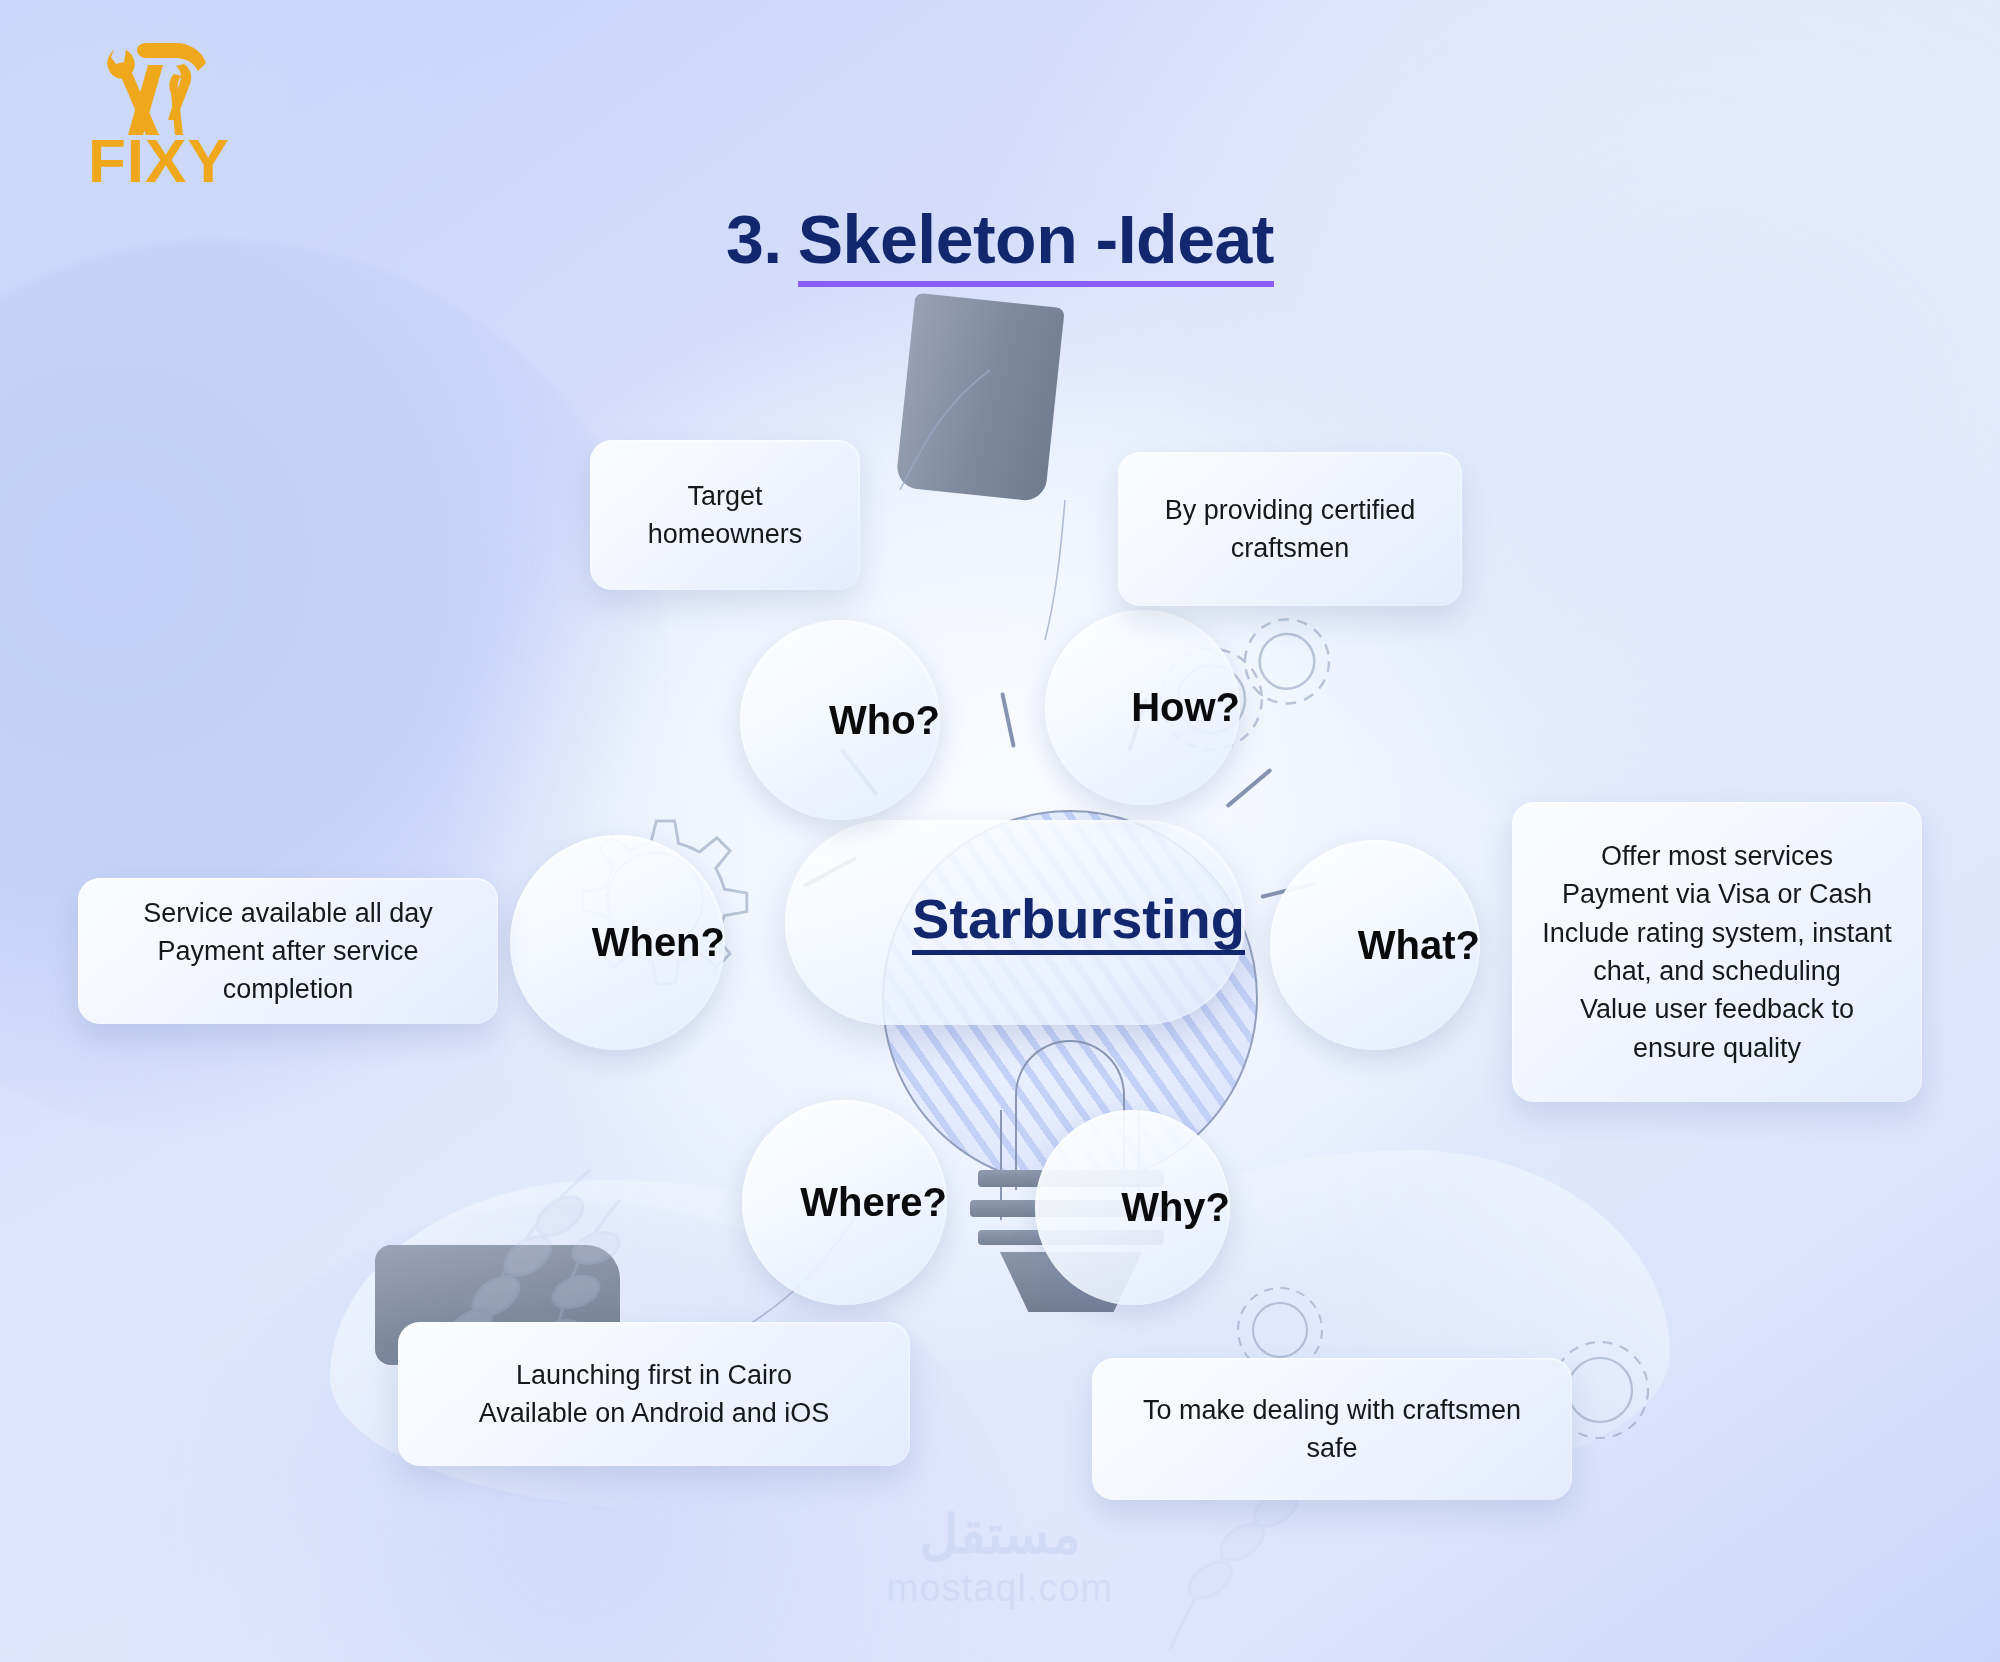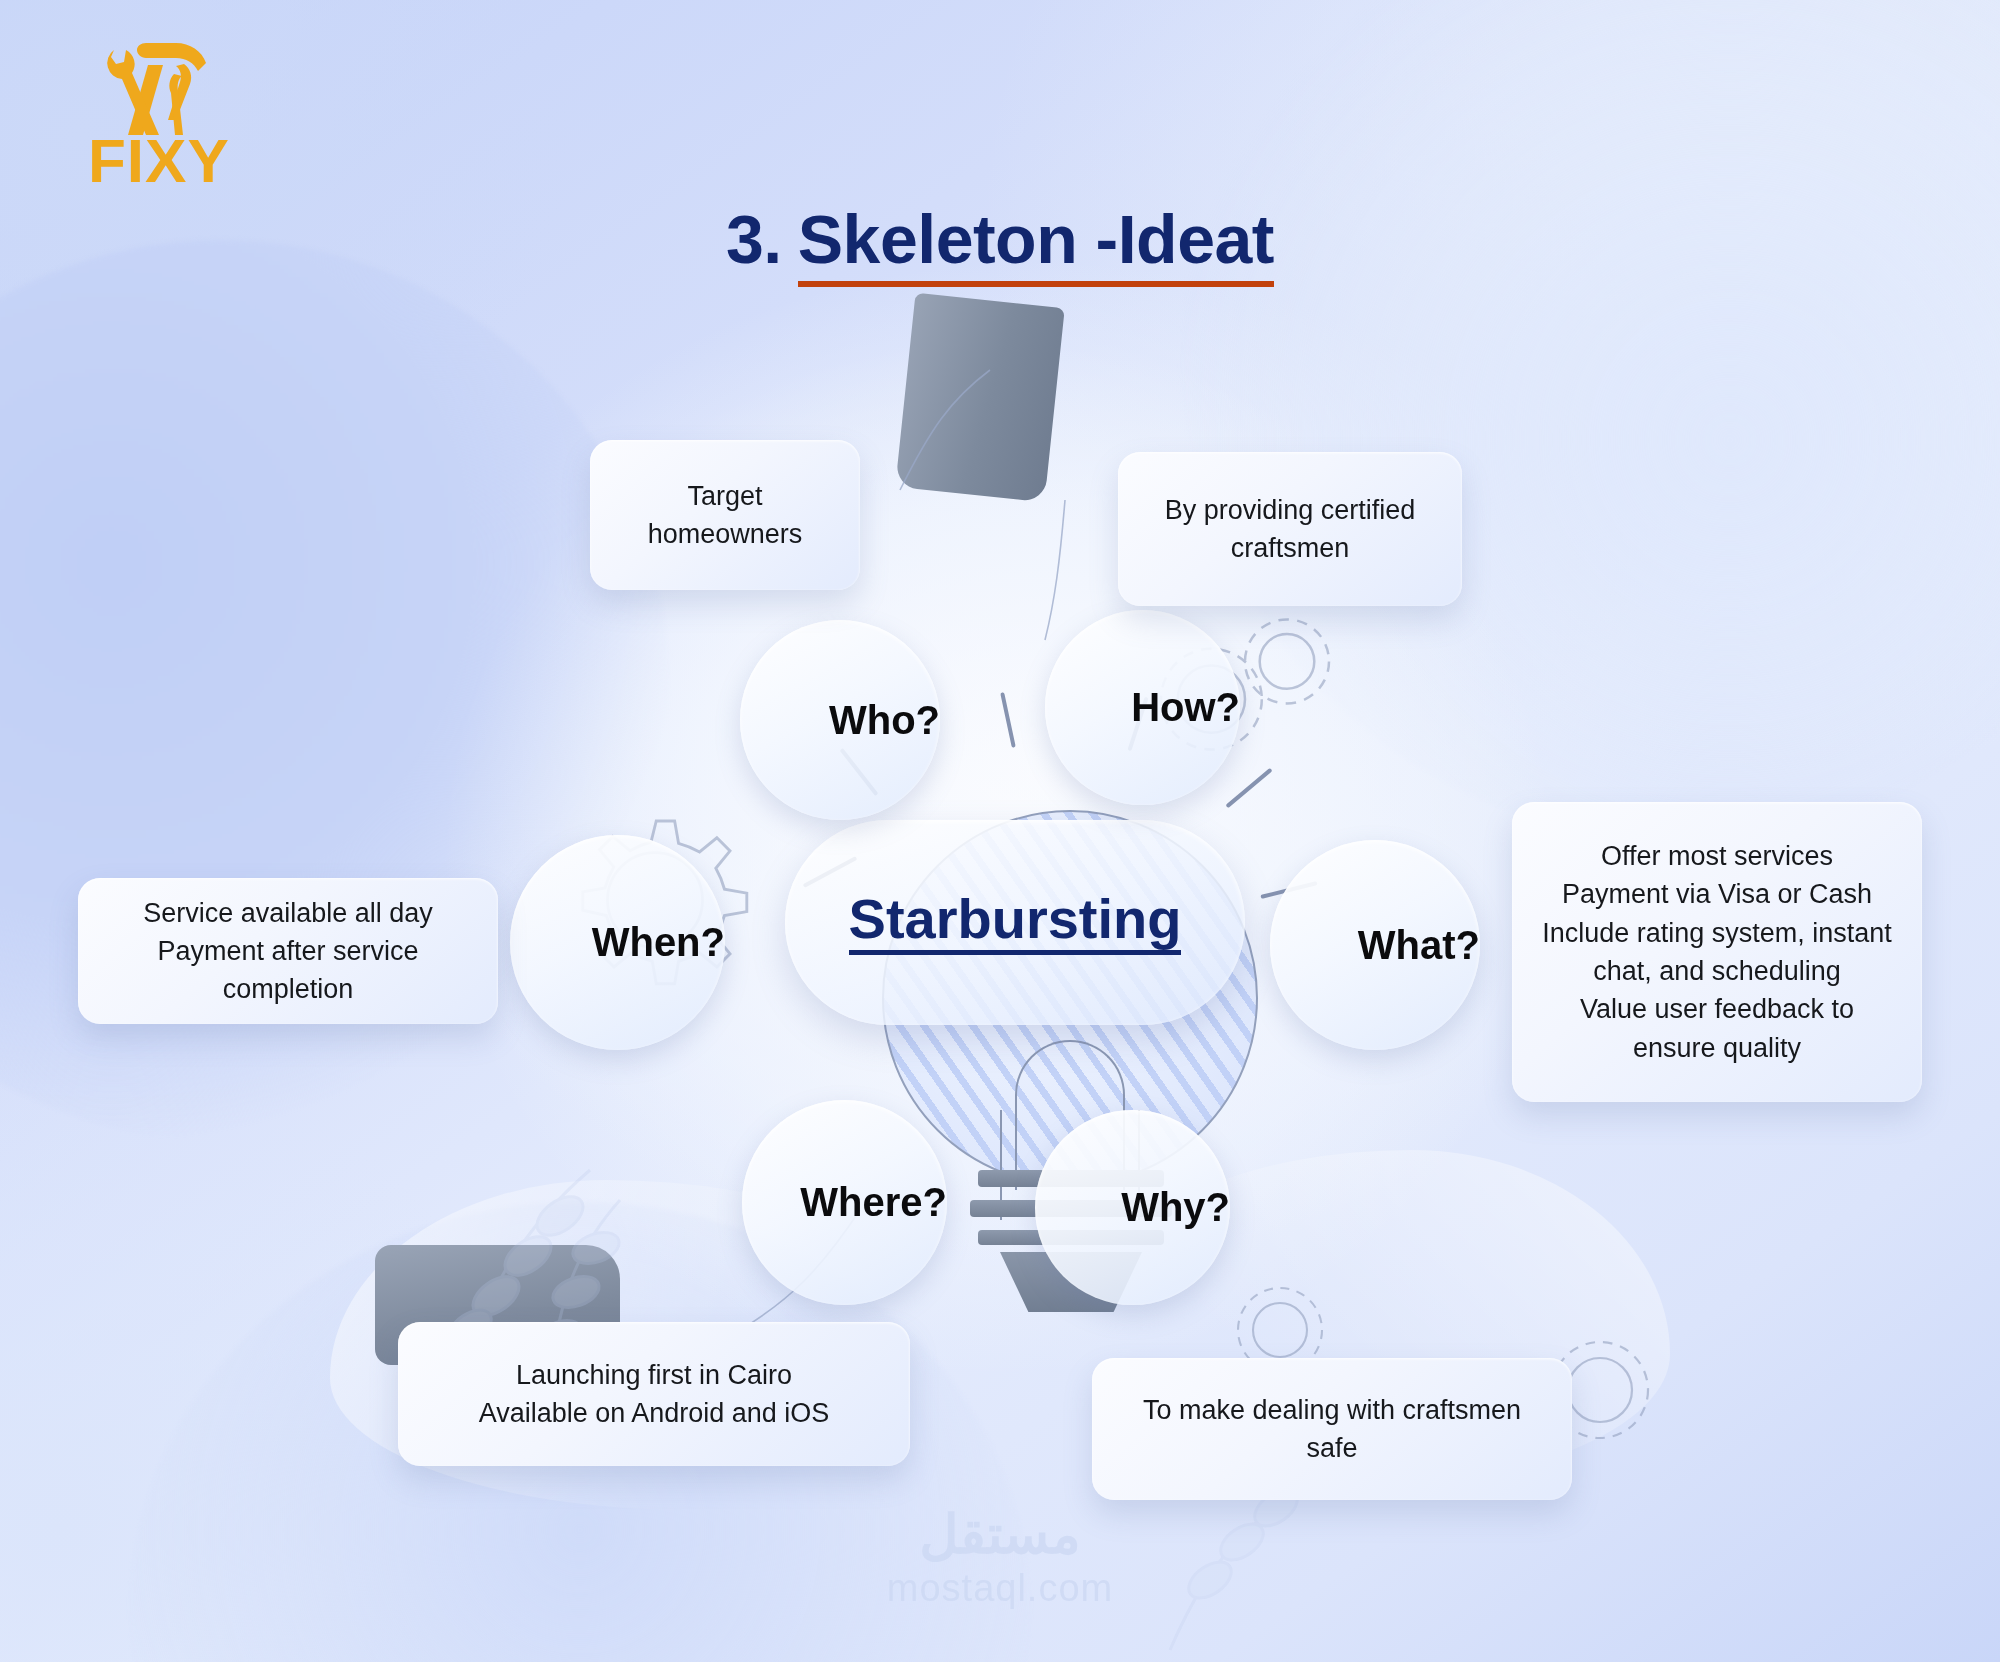--- a/index.html
+++ b/index.html
@@ -103,38 +103,38 @@
   }
 
   
   .title{
     position:absolute; left:0; right:0; top:200px;
     text-align:center;
     font-size:68px; font-weight:700; color:#12276e;
     letter-spacing:-0.5px;
   }
   .title .num{ margin-right:16px; }
-  .title .under{ border-bottom:6px solid #c2410c; padding-bottom:4px; }
+  .title .under{ border-bottom:6px solid #8b5cf6; padding-bottom:4px; }
 
   
   .node{
     position:absolute; border-radius:50%;
     display:flex; align-items:center; justify-content:flex-end;
     font-size:40px; font-weight:700; color:#0b0b0d;
     background:linear-gradient(150deg, rgba(255,255,255,.94) 0%, rgba(244,248,255,.92) 45%, rgba(225,235,253,.88) 100%);
     box-shadow: 0 10px 26px rgba(104,124,175,.22), inset 0 2px 4px rgba(255,255,255,.9);
   }
 
   
   .center-pill{
     position:absolute; left:785px; top:820px; width:460px; height:205px;
     border-radius:110px;
     background:linear-gradient(160deg, rgba(255,255,255,.90) 0%, rgba(241,246,255,.86) 50%, rgba(223,233,253,.82) 100%);
     box-shadow: 0 14px 34px rgba(100,120,172,.22), inset 0 2px 5px rgba(255,255,255,.95);
-    display:flex; align-items:center; justify-content:center;
+    display:flex; align-items:center; justify-content:flex-end;
   }
   .center-label{
     font-size:56px; font-weight:700; color:#12276e;
     border-bottom:5px solid #12276e; padding-bottom:2px; line-height:1.05;
   }
 
   
   .card{
     position:absolute; border-radius:22px;
     background:linear-gradient(140deg,#fbfcff 0%, #f3f6fe 42%, #e3ebfd 100%);

